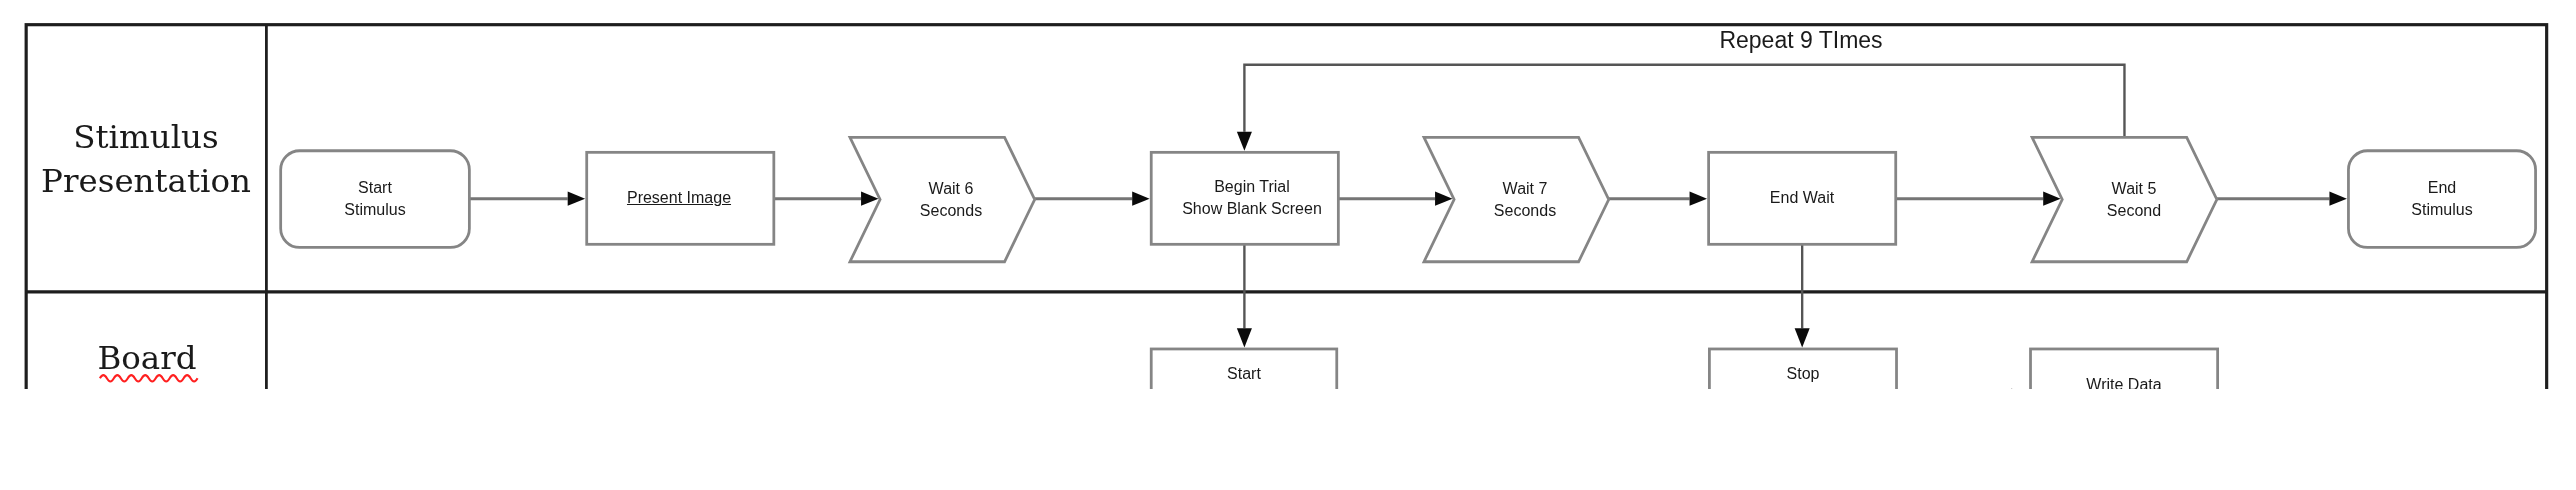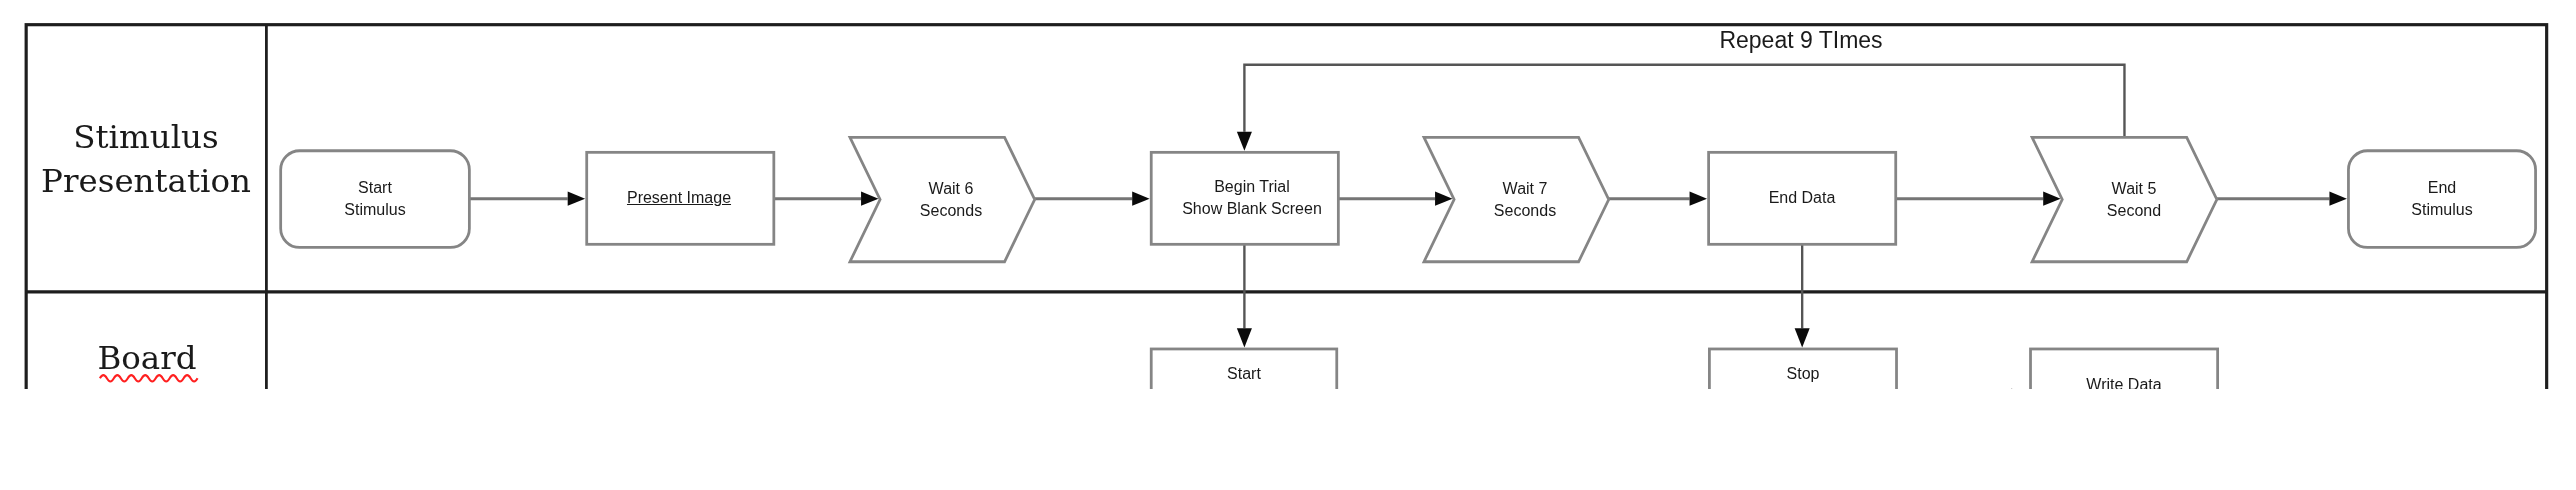--- a/index.html
+++ b/index.html
@@ -122,21 +122,21 @@
 
   <div class="shape-label" style="left:375px;  top:199px;">Start
 Stimulus</div>
   <div class="shape-label" style="left:679px;  top:198px;text-decoration:underline;">Present Image</div>
   <div class="shape-label" style="left:951px; top:200px;">Wait 6
 Seconds</div>
   <div class="shape-label" style="left:1252px; top:198px;">Begin Trial
 Show Blank Screen</div>
   <div class="shape-label" style="left:1525px; top:200px;">Wait 7
 Seconds</div>
-  <div class="shape-label" style="left:1802px; top:198px;">End Data</div>
+  <div class="shape-label" style="left:1802px; top:198px;">End Wait</div>
   <div class="shape-label" style="left:2134px; top:200px;">Wait 5
 Second</div>
   <div class="shape-label" style="left:2442px; top:199px;">End
 Stimulus</div>
   <div class="shape-label" style="left:1244px; top:396px;">Start
 Collecting
 Data</div>
   <div class="shape-label" style="left:1803px; top:396px;">Stop
 Collecting
 Data</div>

